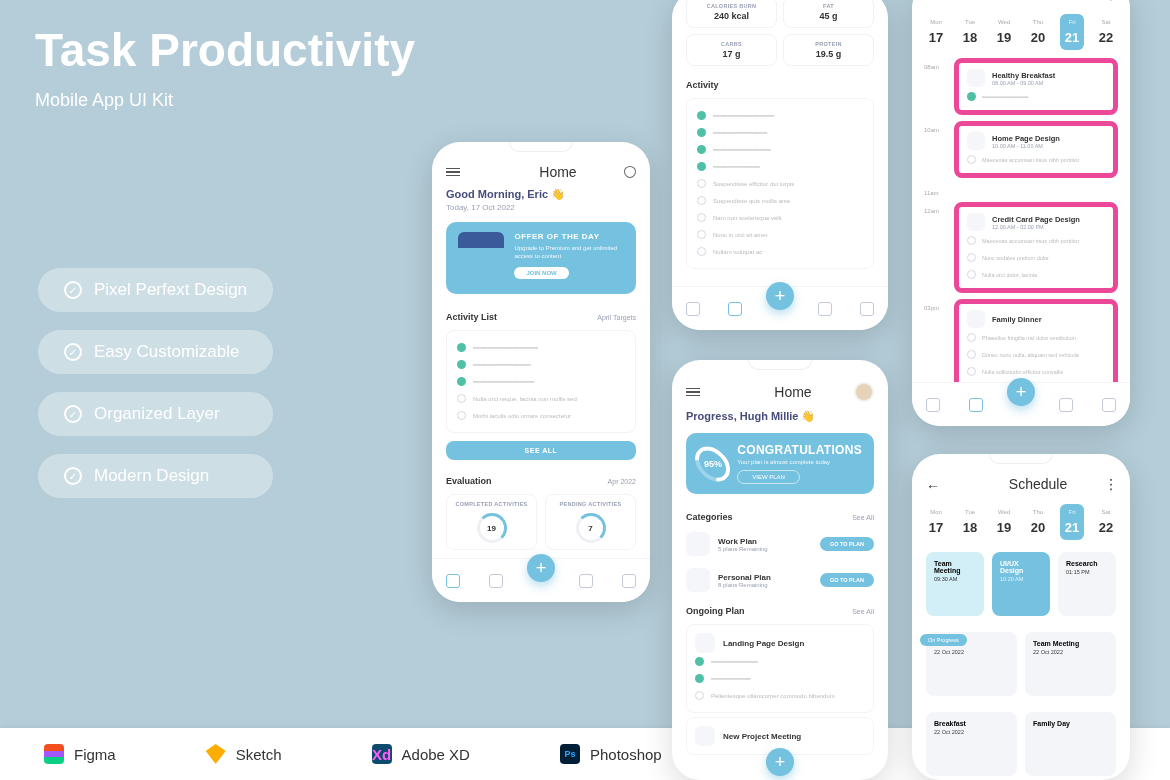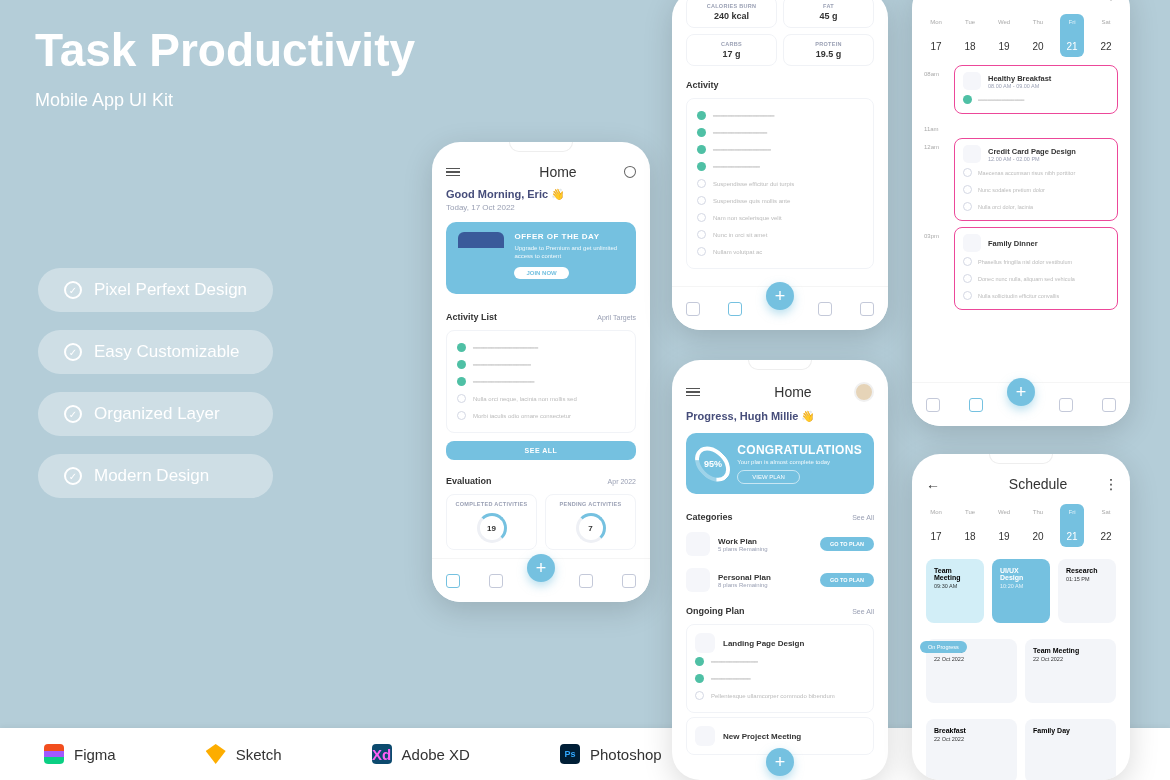--- a/index.html
+++ b/index.html
@@ -82,27 +82,27 @@
 
 .ongoing { margin: 4px 14px; border: 1px solid #f1f3f7; border-radius: 8px; padding: 8px; }
 .ongoing-head { display: flex; align-items: center; gap: 8px; }
 .ongoing-head h6 { font-size: 8px; font-weight: 600; color: #333; }
 
 .week-row { display: flex; gap: 2px; padding: 4px 12px; justify-content: space-between; }
 .day-cell { text-align: center; padding: 5px 4px; border-radius: 6px; min-width: 24px; }
 .day-cell.active { background: #75c1e0; color: #fff; }
 .day-cell .dn { font-size: 6px; color: #aaa; }
 .day-cell.active .dn { color: rgba(255,255,255,.8); }
-.day-cell .dd { font-size: 10px; font-weight: 400; color: #333; margin-top: 16px; }
+.day-cell .dd { font-size: 13px; font-weight: 700; color: #333; margin-top: 5px; }
 .day-cell.active .dd { color: #fff; }
 
 .timeline { padding: 4px 12px; }
 .time-row { display: flex; gap: 8px; margin-bottom: 6px; align-items: flex-start; }
 .time-lbl { font-size: 6px; color: #aaa; width: 22px; padding-top: 6px; }
-.ev-card { flex: 1; border: 1px solid #ec4899; border-radius: 8px; padding: 6px 8px; }
+.ev-card { flex: 1; border: 5px solid #ec4899; border-radius: 8px; padding: 6px 8px; }
 .ev-head { display: flex; gap: 7px; align-items: center; }
 .ev-icon { width: 18px; height: 18px; background: #f5f6fa; border-radius: 5px; }
 .ev-head h6 { font-size: 7.5px; font-weight: 600; color: #333; }
 .ev-head p { font-size: 5.5px; color: #9aa0b4; }
 .ev-sub { display: flex; gap: 6px; align-items: center; padding: 3px 0; margin-top: 2px; }
 .ev-sub span { font-size: 5.5px; color: #bbb; }
 
 .back-arrow { font-size: 14px; color: #333; }
 .dots { font-size: 14px; color: #333; letter-spacing: -2px; }
 
@@ -423,20 +423,36 @@
               <p>08.00 AM - 09.00 AM</p>
             </div>
           </div>
           <div class="ev-sub">
             <div class="chk-c chk-done"></div>
             <span>━━━━━━━━━━━━━━</span>
           </div>
         </div>
       </div>
       <div class="time-row">
+        <div class="time-lbl">10am</div>
+        <div class="ev-card">
+          <div class="ev-head">
+            <div class="ev-icon"></div>
+            <div>
+              <h6>Home Page Design</h6>
+              <p>10.00 AM - 11.00 AM</p>
+            </div>
+          </div>
+          <div class="ev-sub">
+            <div class="chk-c chk-todo"></div>
+            <span>Maecenas accumsan risus nibh porttitor</span>
+          </div>
+        </div>
+      </div>
+      <div class="time-row">
         <div class="time-lbl">11am</div>
       </div>
       <div class="time-row">
         <div class="time-lbl">12am</div>
         <div class="ev-card">
           <div class="ev-head">
             <div class="ev-icon"></div>
             <div>
               <h6>Credit Card Page Design</h6>
               <p>12.00 AM - 02.00 PM</p>

